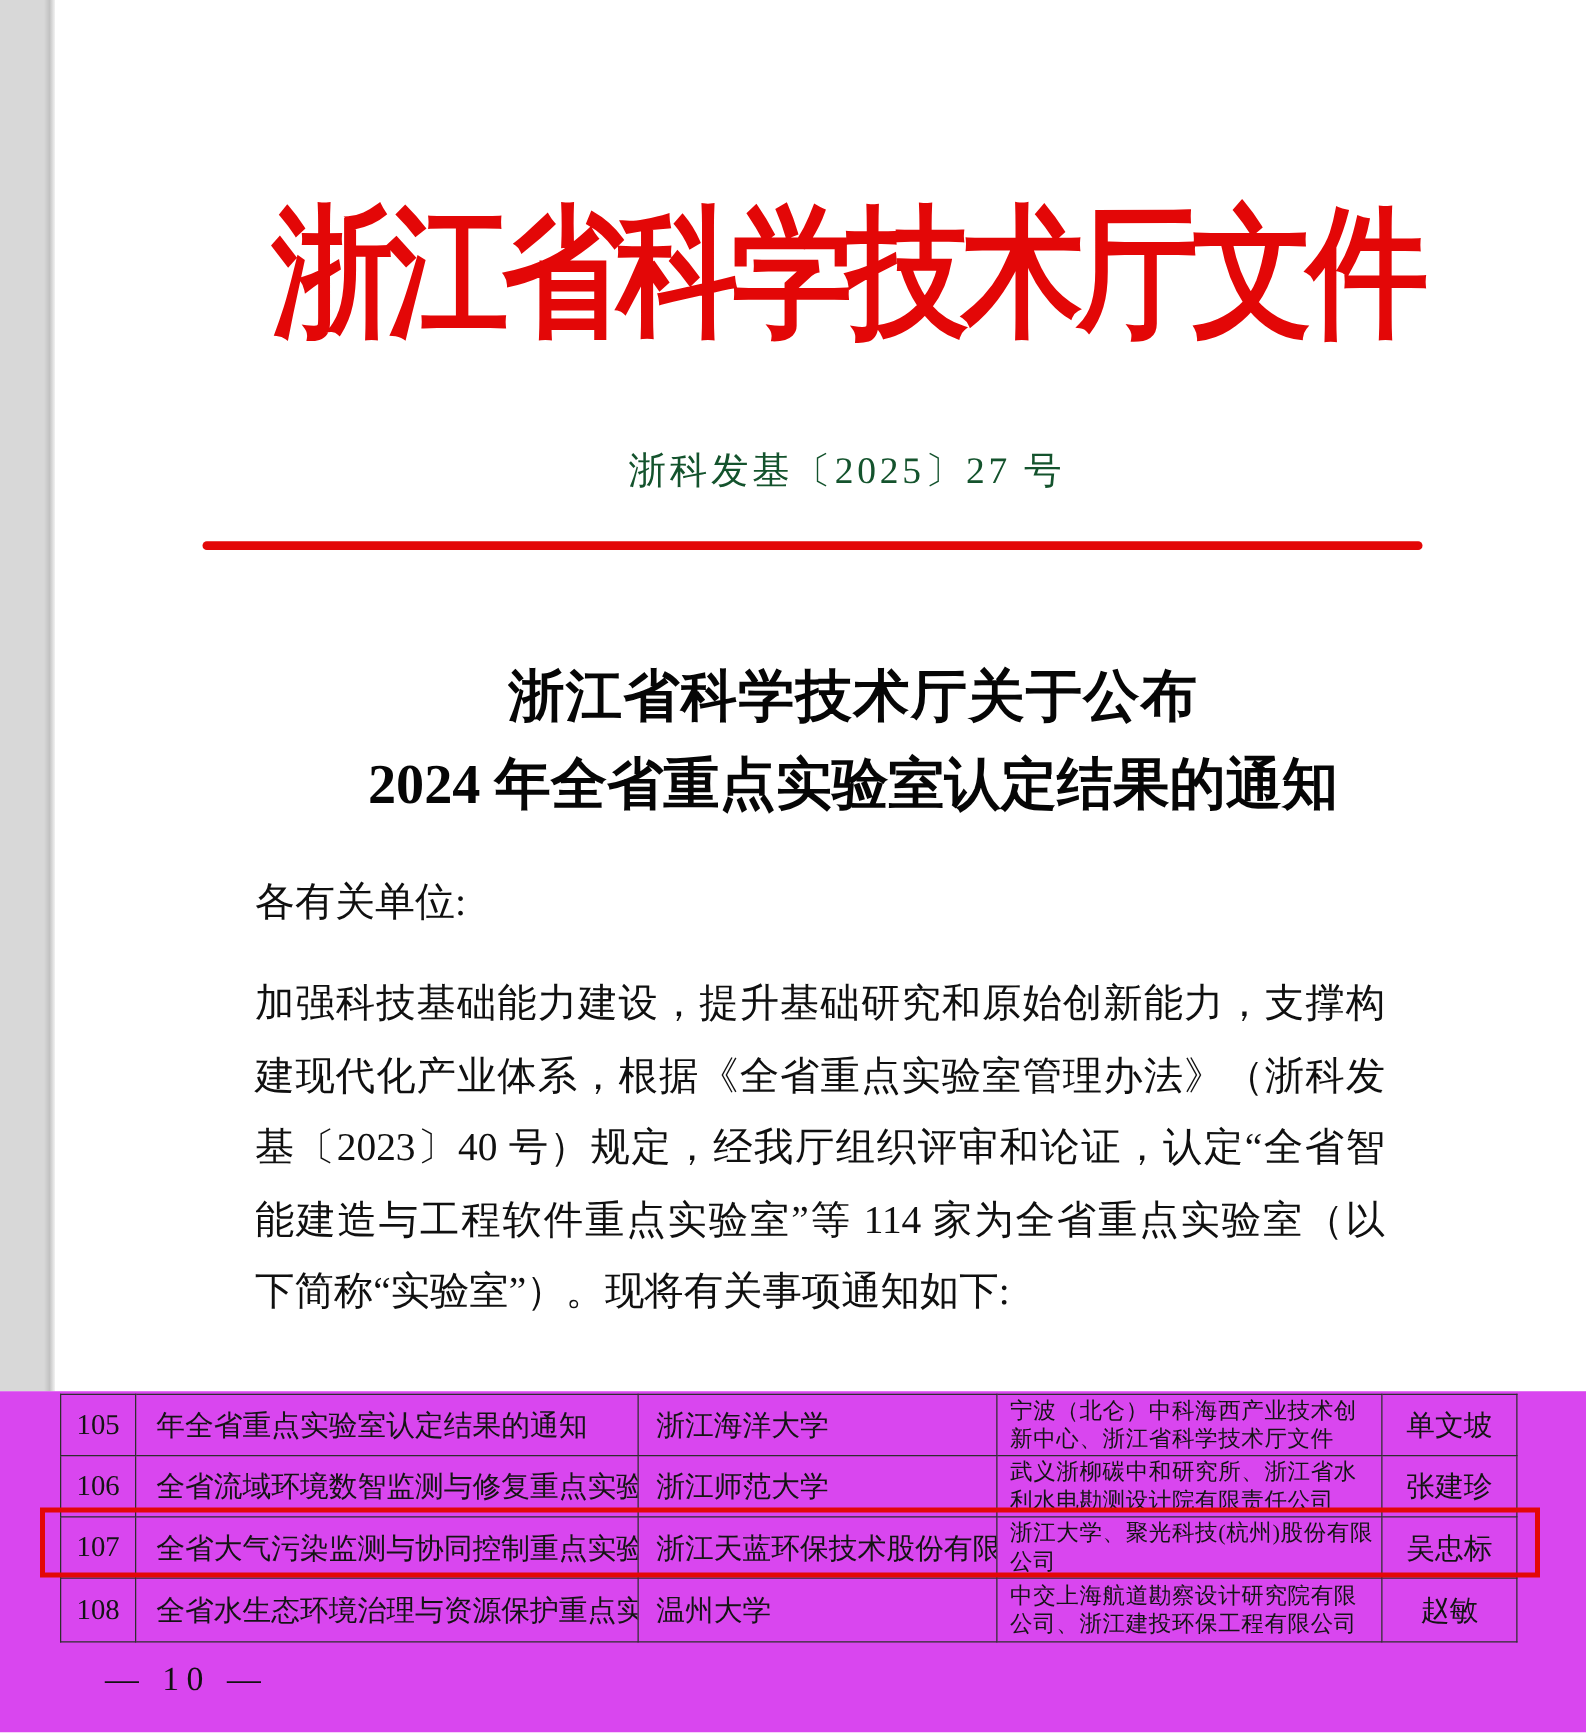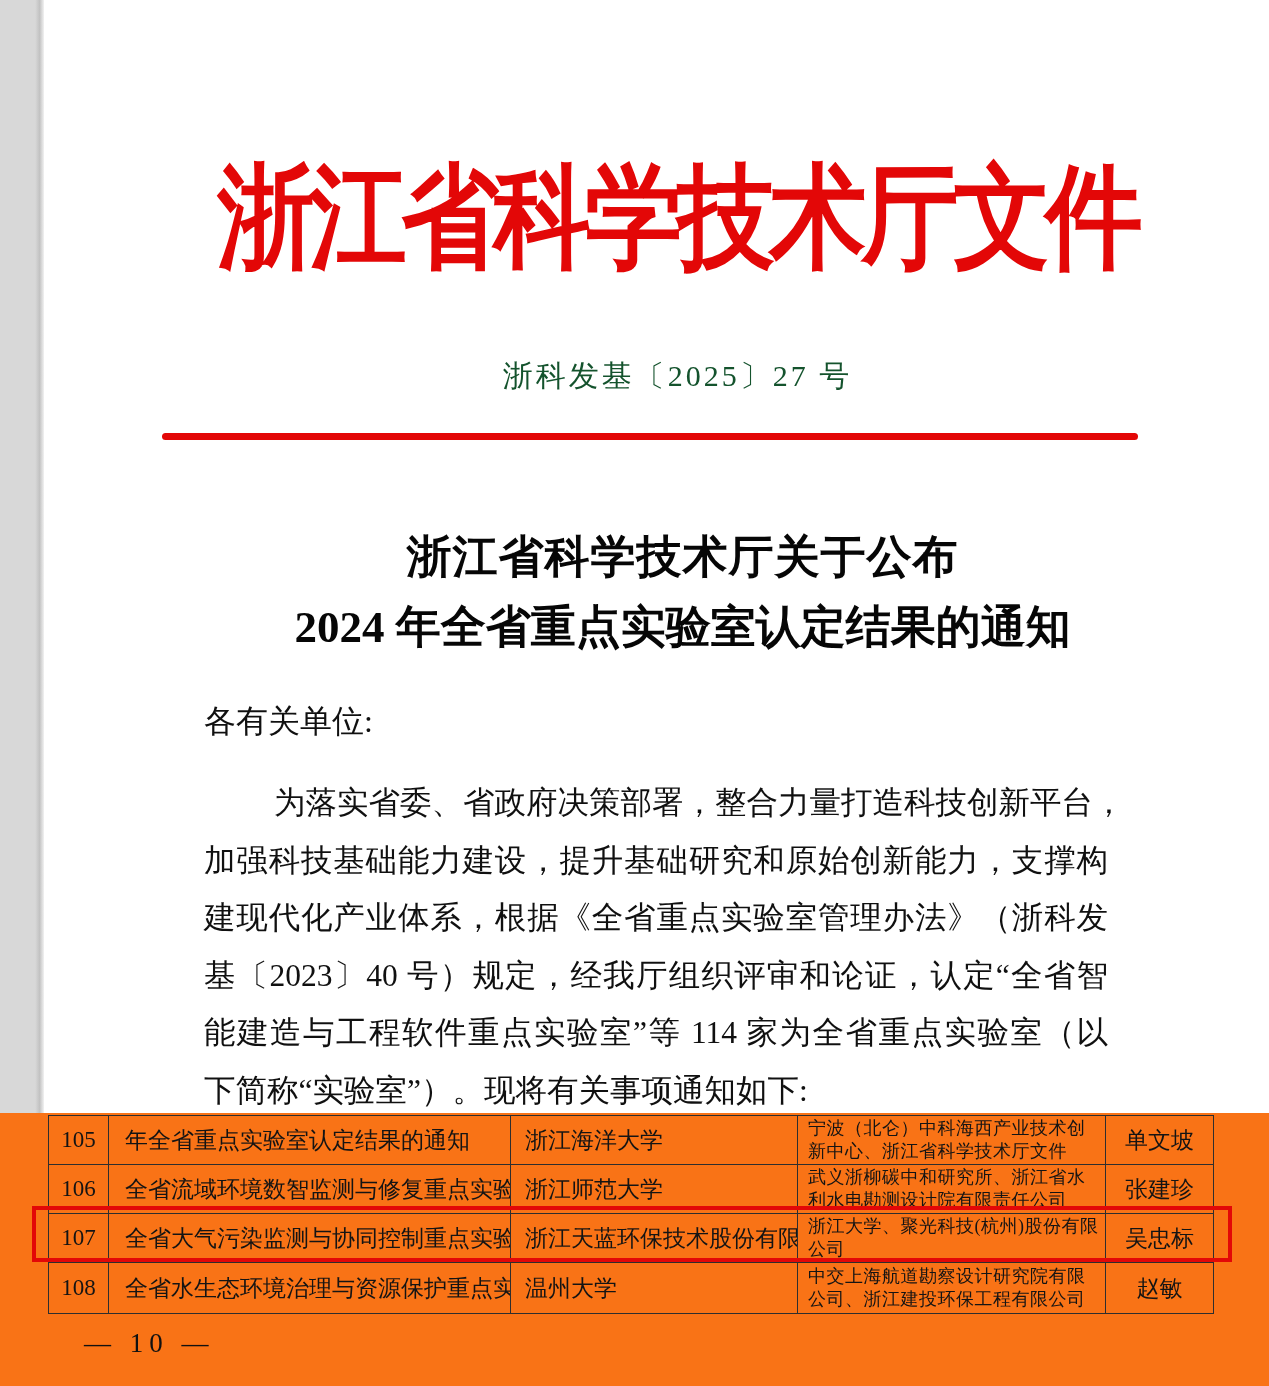--- a/index.html
+++ b/index.html
@@ -60,21 +60,21 @@
   .bl{
     height:57.5px;line-height:57.5px;
     text-align:justify;text-align-last:justify;
     white-space:nowrap;
   }
   .bl-indent{padding-left:70px;}
   .bl-last{text-align-last:left;white-space:nowrap;}
   
   .bottom-sheet{
     position:absolute;left:0;top:1113px;width:1269px;height:273px;
-    background:#f97316;
+    background:#d946ef;
   }
   table.lab-table{
     position:absolute;left:48px;top:2px;
     width:1165px;table-layout:fixed;
     border-collapse:collapse;
     font-size:23px;color:#141414;
   }
   table.lab-table td{
     border:1.5px solid #2e2e2e;
     vertical-align:middle;
@@ -113,21 +113,20 @@
 <div class="strip-right"></div>
 
 <div class="doc">
   <div class="doc-title">浙江省科学技术厅文件</div>
   <div class="doc-number">浙科发基〔2025〕27 号</div>
   <div class="red-rule"></div>
   <div class="subtitle-1">浙江省科学技术厅关于公布</div>
   <div class="subtitle-2">2024 年全省重点实验室认定结果的通知</div>
   <div class="salutation">各有关单位:</div>
   <div class="body-lines">
-    <div class="bl bl-indent">为落实省委、省政府决策部署，整合力量打造科技创新平台，</div>
     <div class="bl">加强科技基础能力建设，提升基础研究和原始创新能力，支撑构</div>
     <div class="bl">建现代化产业体系，根据《全省重点实验室管理办法》（浙科发</div>
     <div class="bl">基〔2023〕40 号）规定，经我厅组织评审和论证，认定“全省智</div>
     <div class="bl">能建造与工程软件重点实验室”等 114 家为全省重点实验室（以</div>
     <div class="bl bl-last">下简称“实验室”）。现将有关事项通知如下:</div>
   </div>
 </div>
 
 <div class="bottom-sheet">
   <table class="lab-table">

